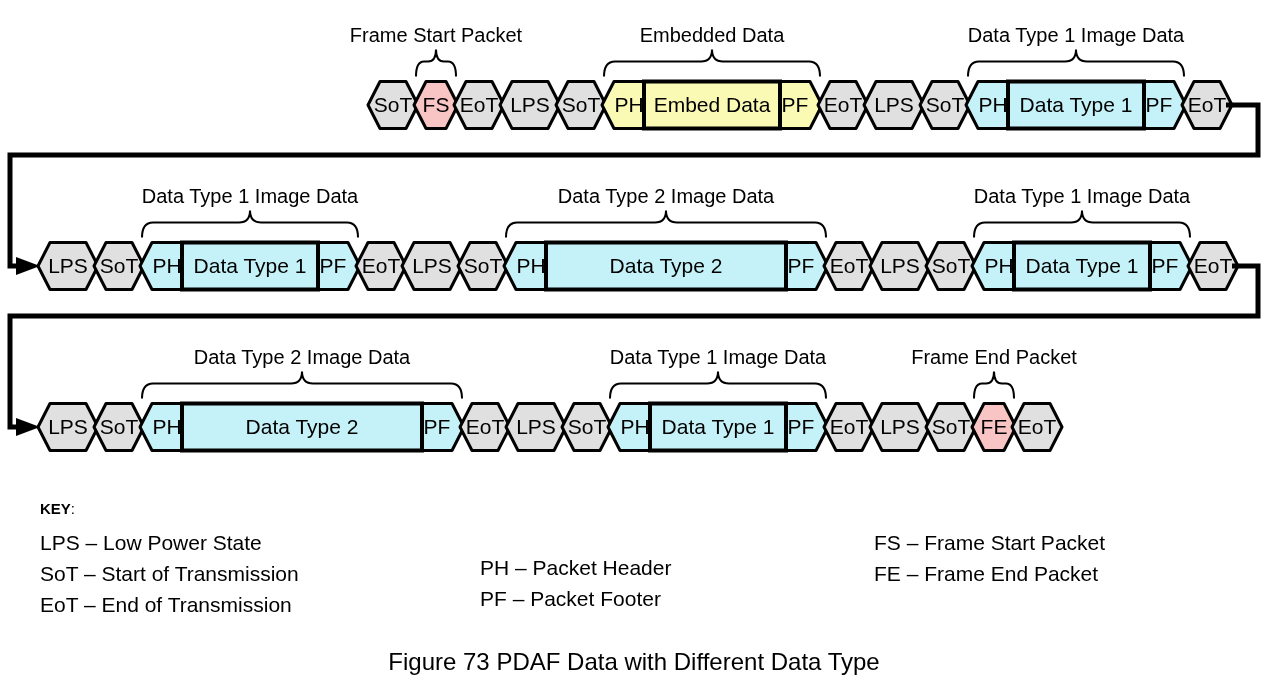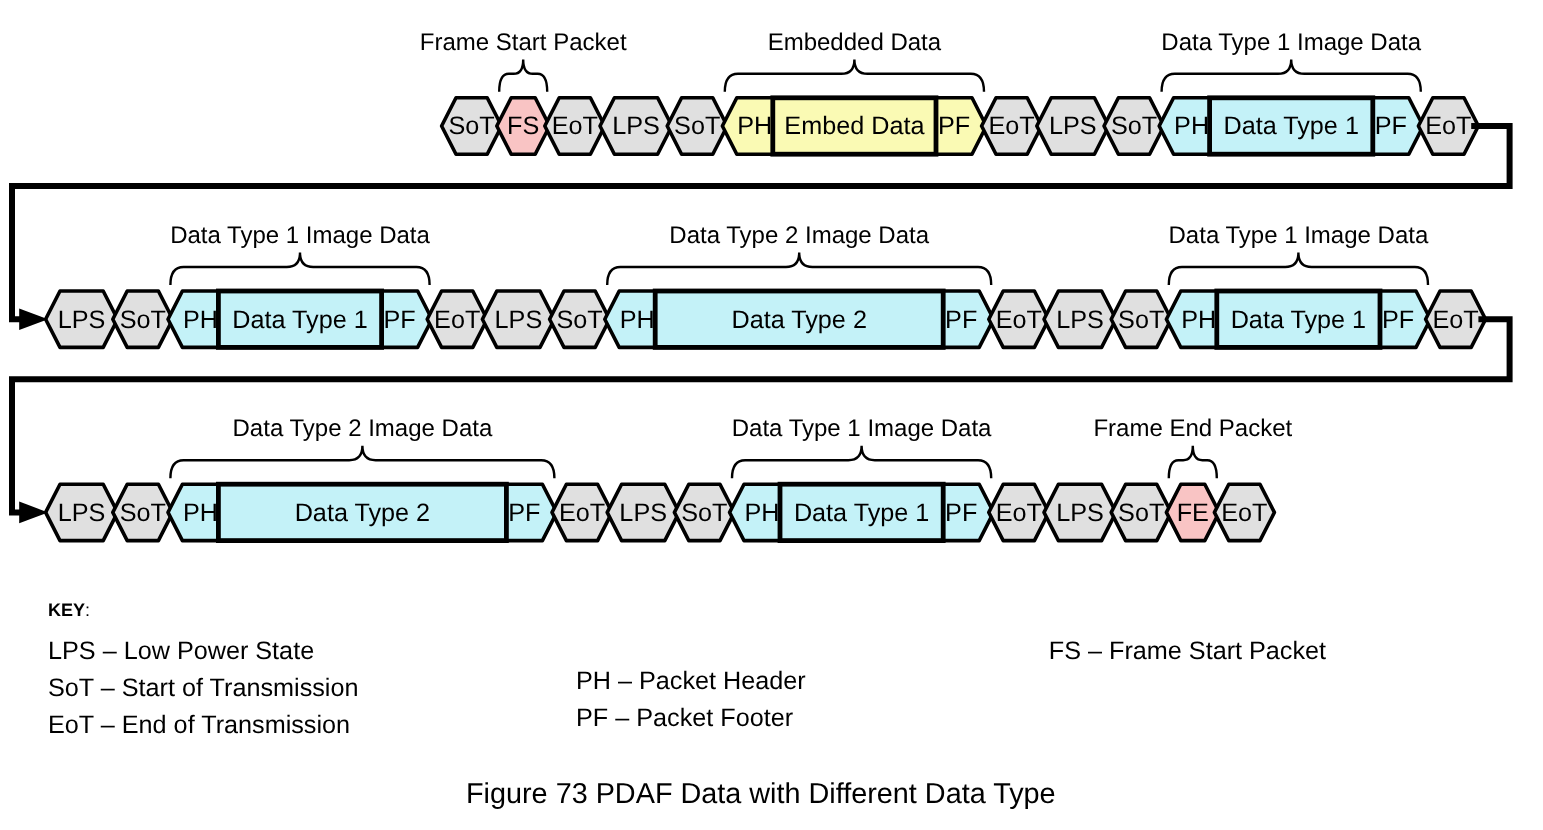--- a/index.html
+++ b/index.html
@@ -146,16 +146,17 @@
     <div>LPS – Low Power State</div>
     <div>SoT – Start of Transmission</div>
     <div>EoT – End of Transmission</div>
   </div>
   <div class="key-col c2">
     <div>PH – Packet Header</div>
     <div>PF – Packet Footer</div>
   </div>
   <div class="key-col c3">
     <div>FS – Frame Start Packet</div>
+    <div>FE – Frame End Packet</div>
   </div>
 
   <div class="caption">Figure 73 PDAF Data with Different Data Type</div>
 </div>
 
 </body></html>

